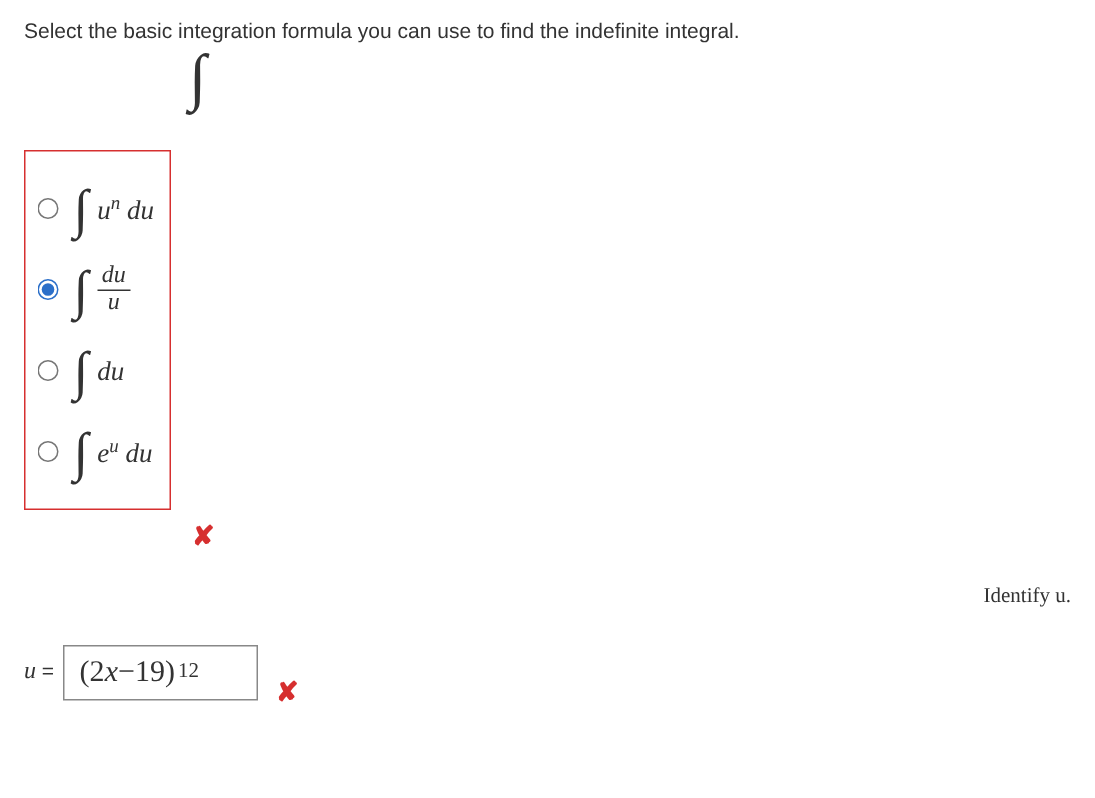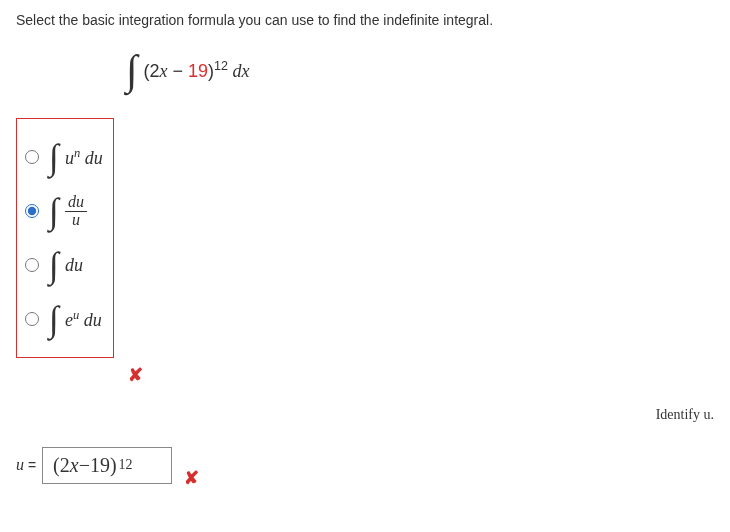--- a/index.html
+++ b/index.html
@@ -5,21 +5,21 @@
     * { box-sizing: border-box; margin: 0; padding: 0; }
     body {
       font-family: Verdana, Arial, sans-serif;
       font-size: 14px;
       color: #333;
       padding: 12px 16px;
       background: #fff;
       width: 730px;
     }
     .prompt {
-      margin-bottom: 18px;
+      margin-bottom: 0;
       font-size: 14px;
     }
     .integral-display {
       margin-left: 110px;
       margin-bottom: 24px;
       font-size: 18px;
       display: flex;
       align-items: center;
     }
     .int-sign {
@@ -106,23 +106,20 @@
   </style>
 </head>
 <body>
 
 
 
 <div class="prompt">Select the basic integration formula you can use to find the indefinite integral.</div>
 
 <div class="integral-display">
   <span class="int-sign">∫</span>
-  <span>
-    <span>(2</span><span class="math-ital">x</span><span> − </span><span class="red">19</span><span>)</span><span class="sup">12</span><span class="math-ital"> d</span><span class="math-ital">x</span>
-  </span>
 </div>
 
 <div class="options-box">
 
   <label class="option-row">
     <input type="radio" name="formula" style="">
     <span class="opt-math">
       <span class="opt-int">∫</span>
       <span>
         <span class="math-ital">u</span><span class="sup math-ital">n</span><span class="math-ital"> d</span><span class="math-ital">u</span>

